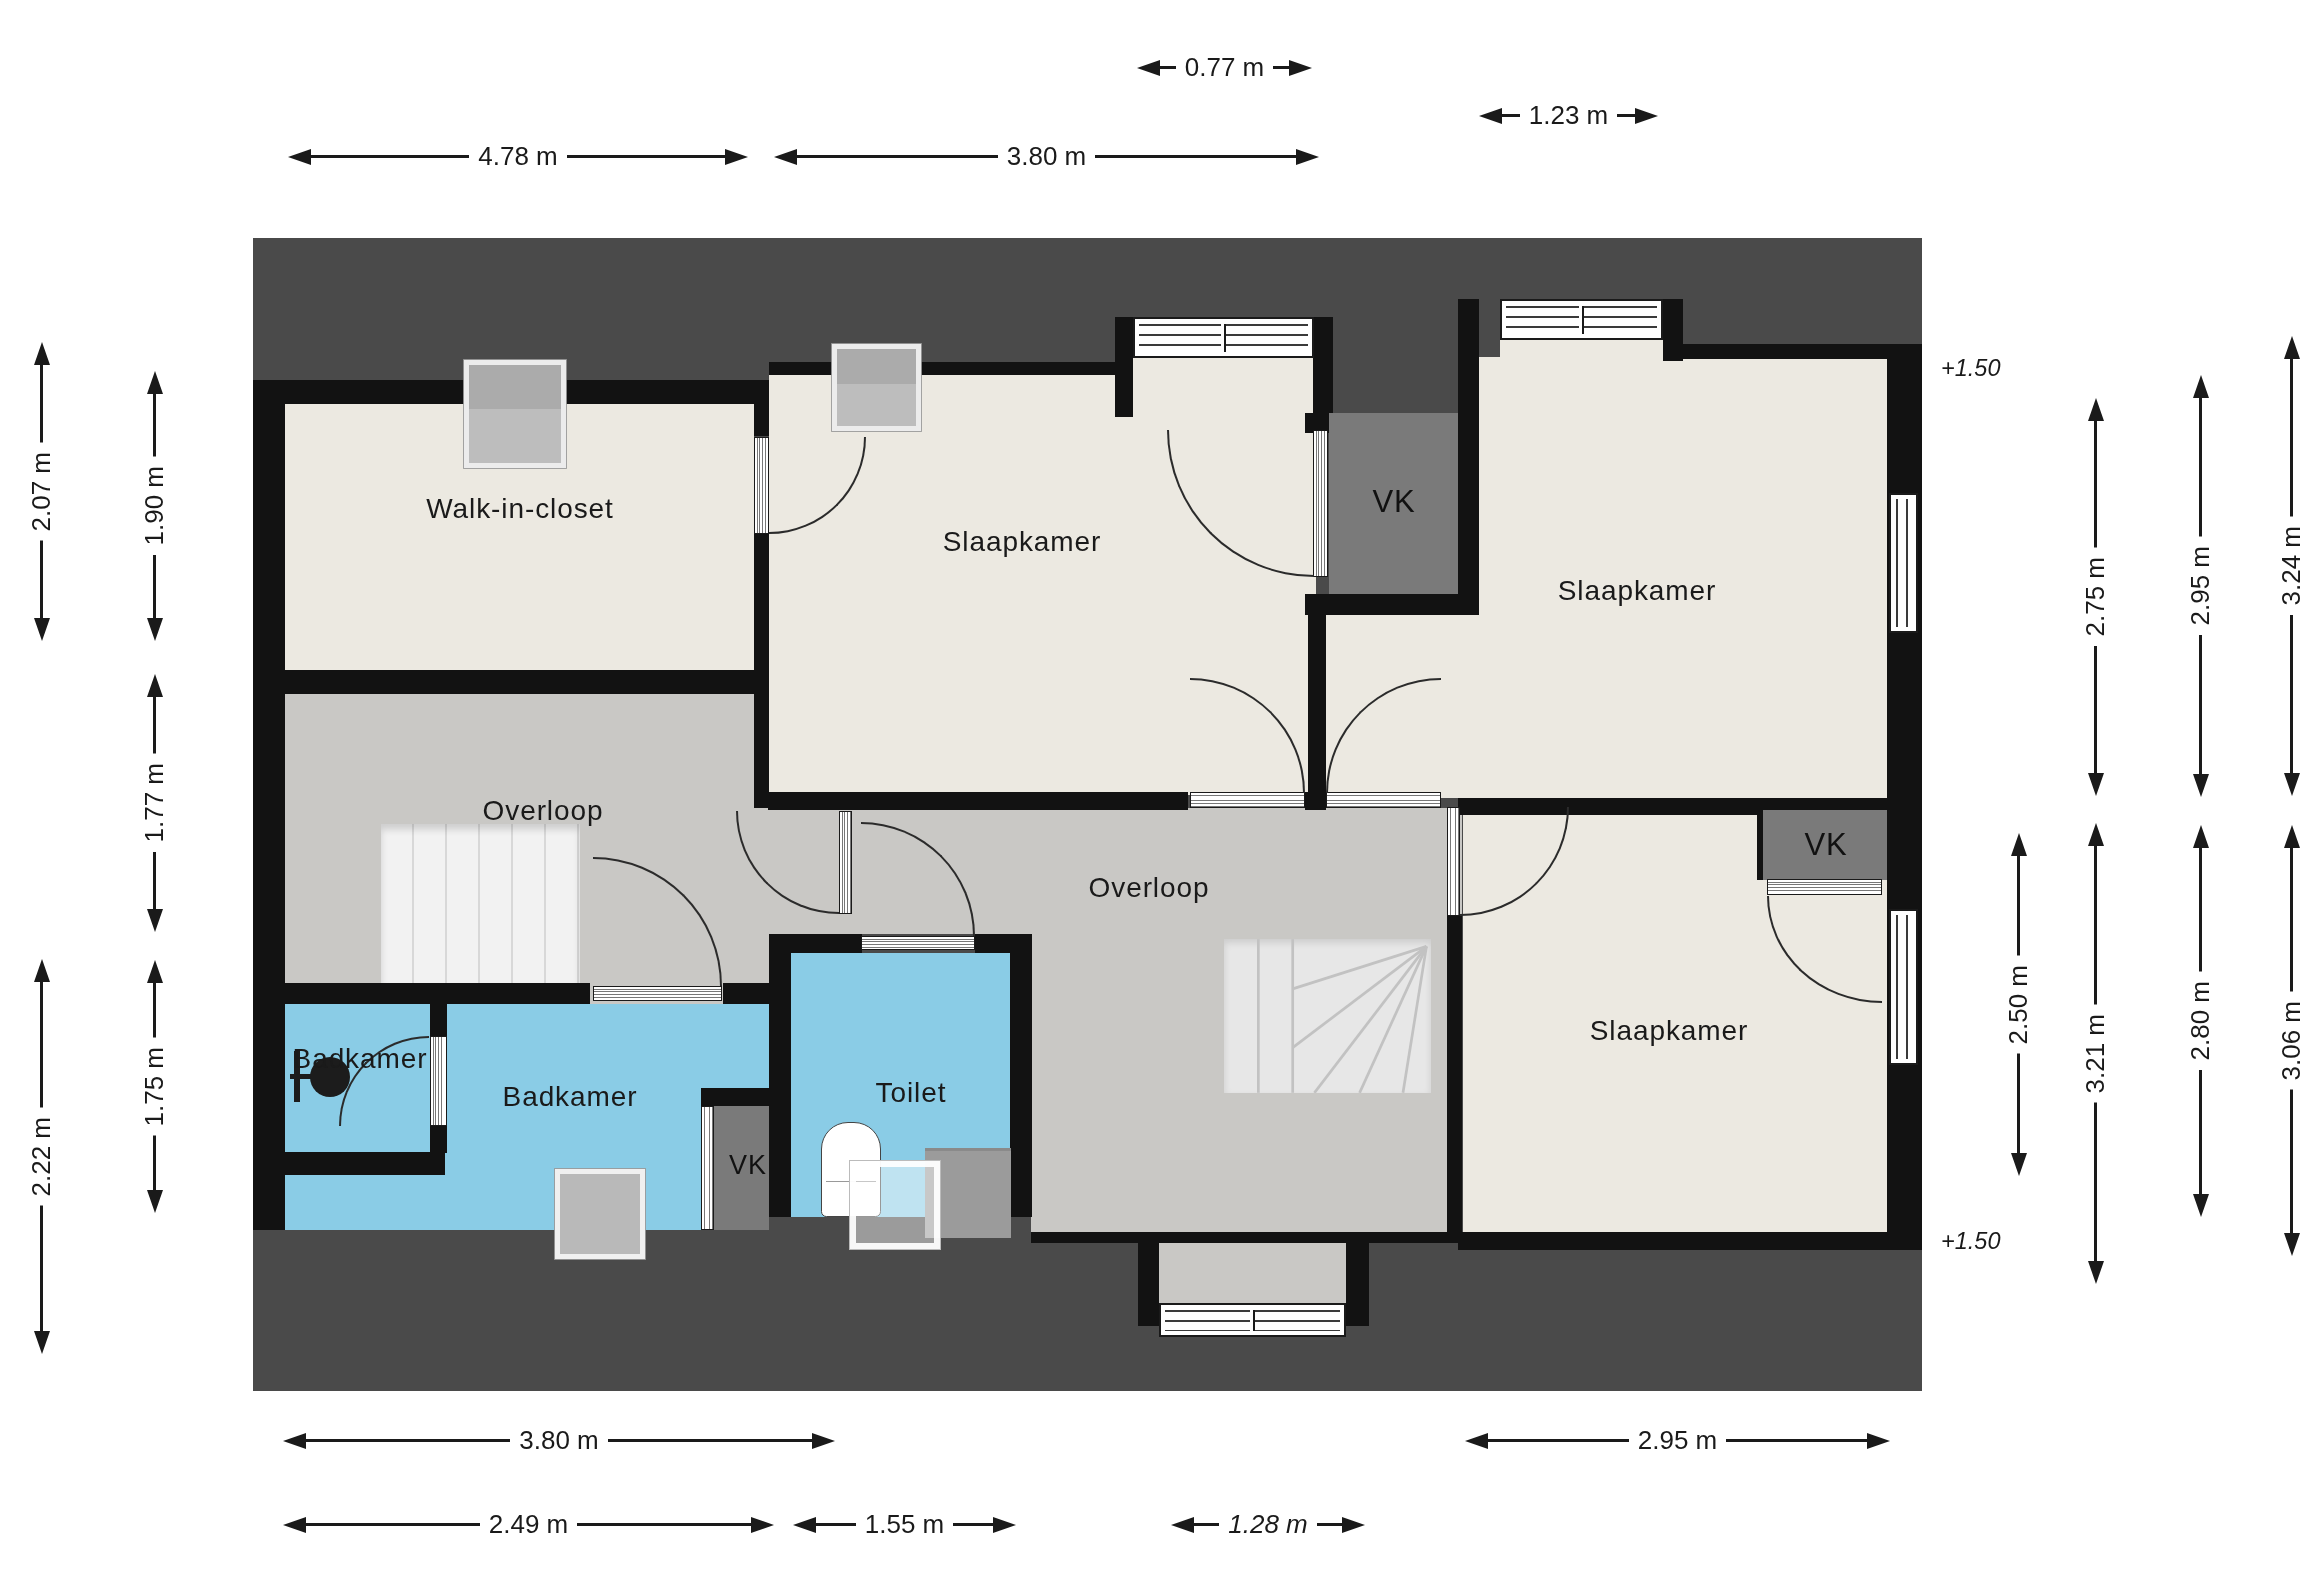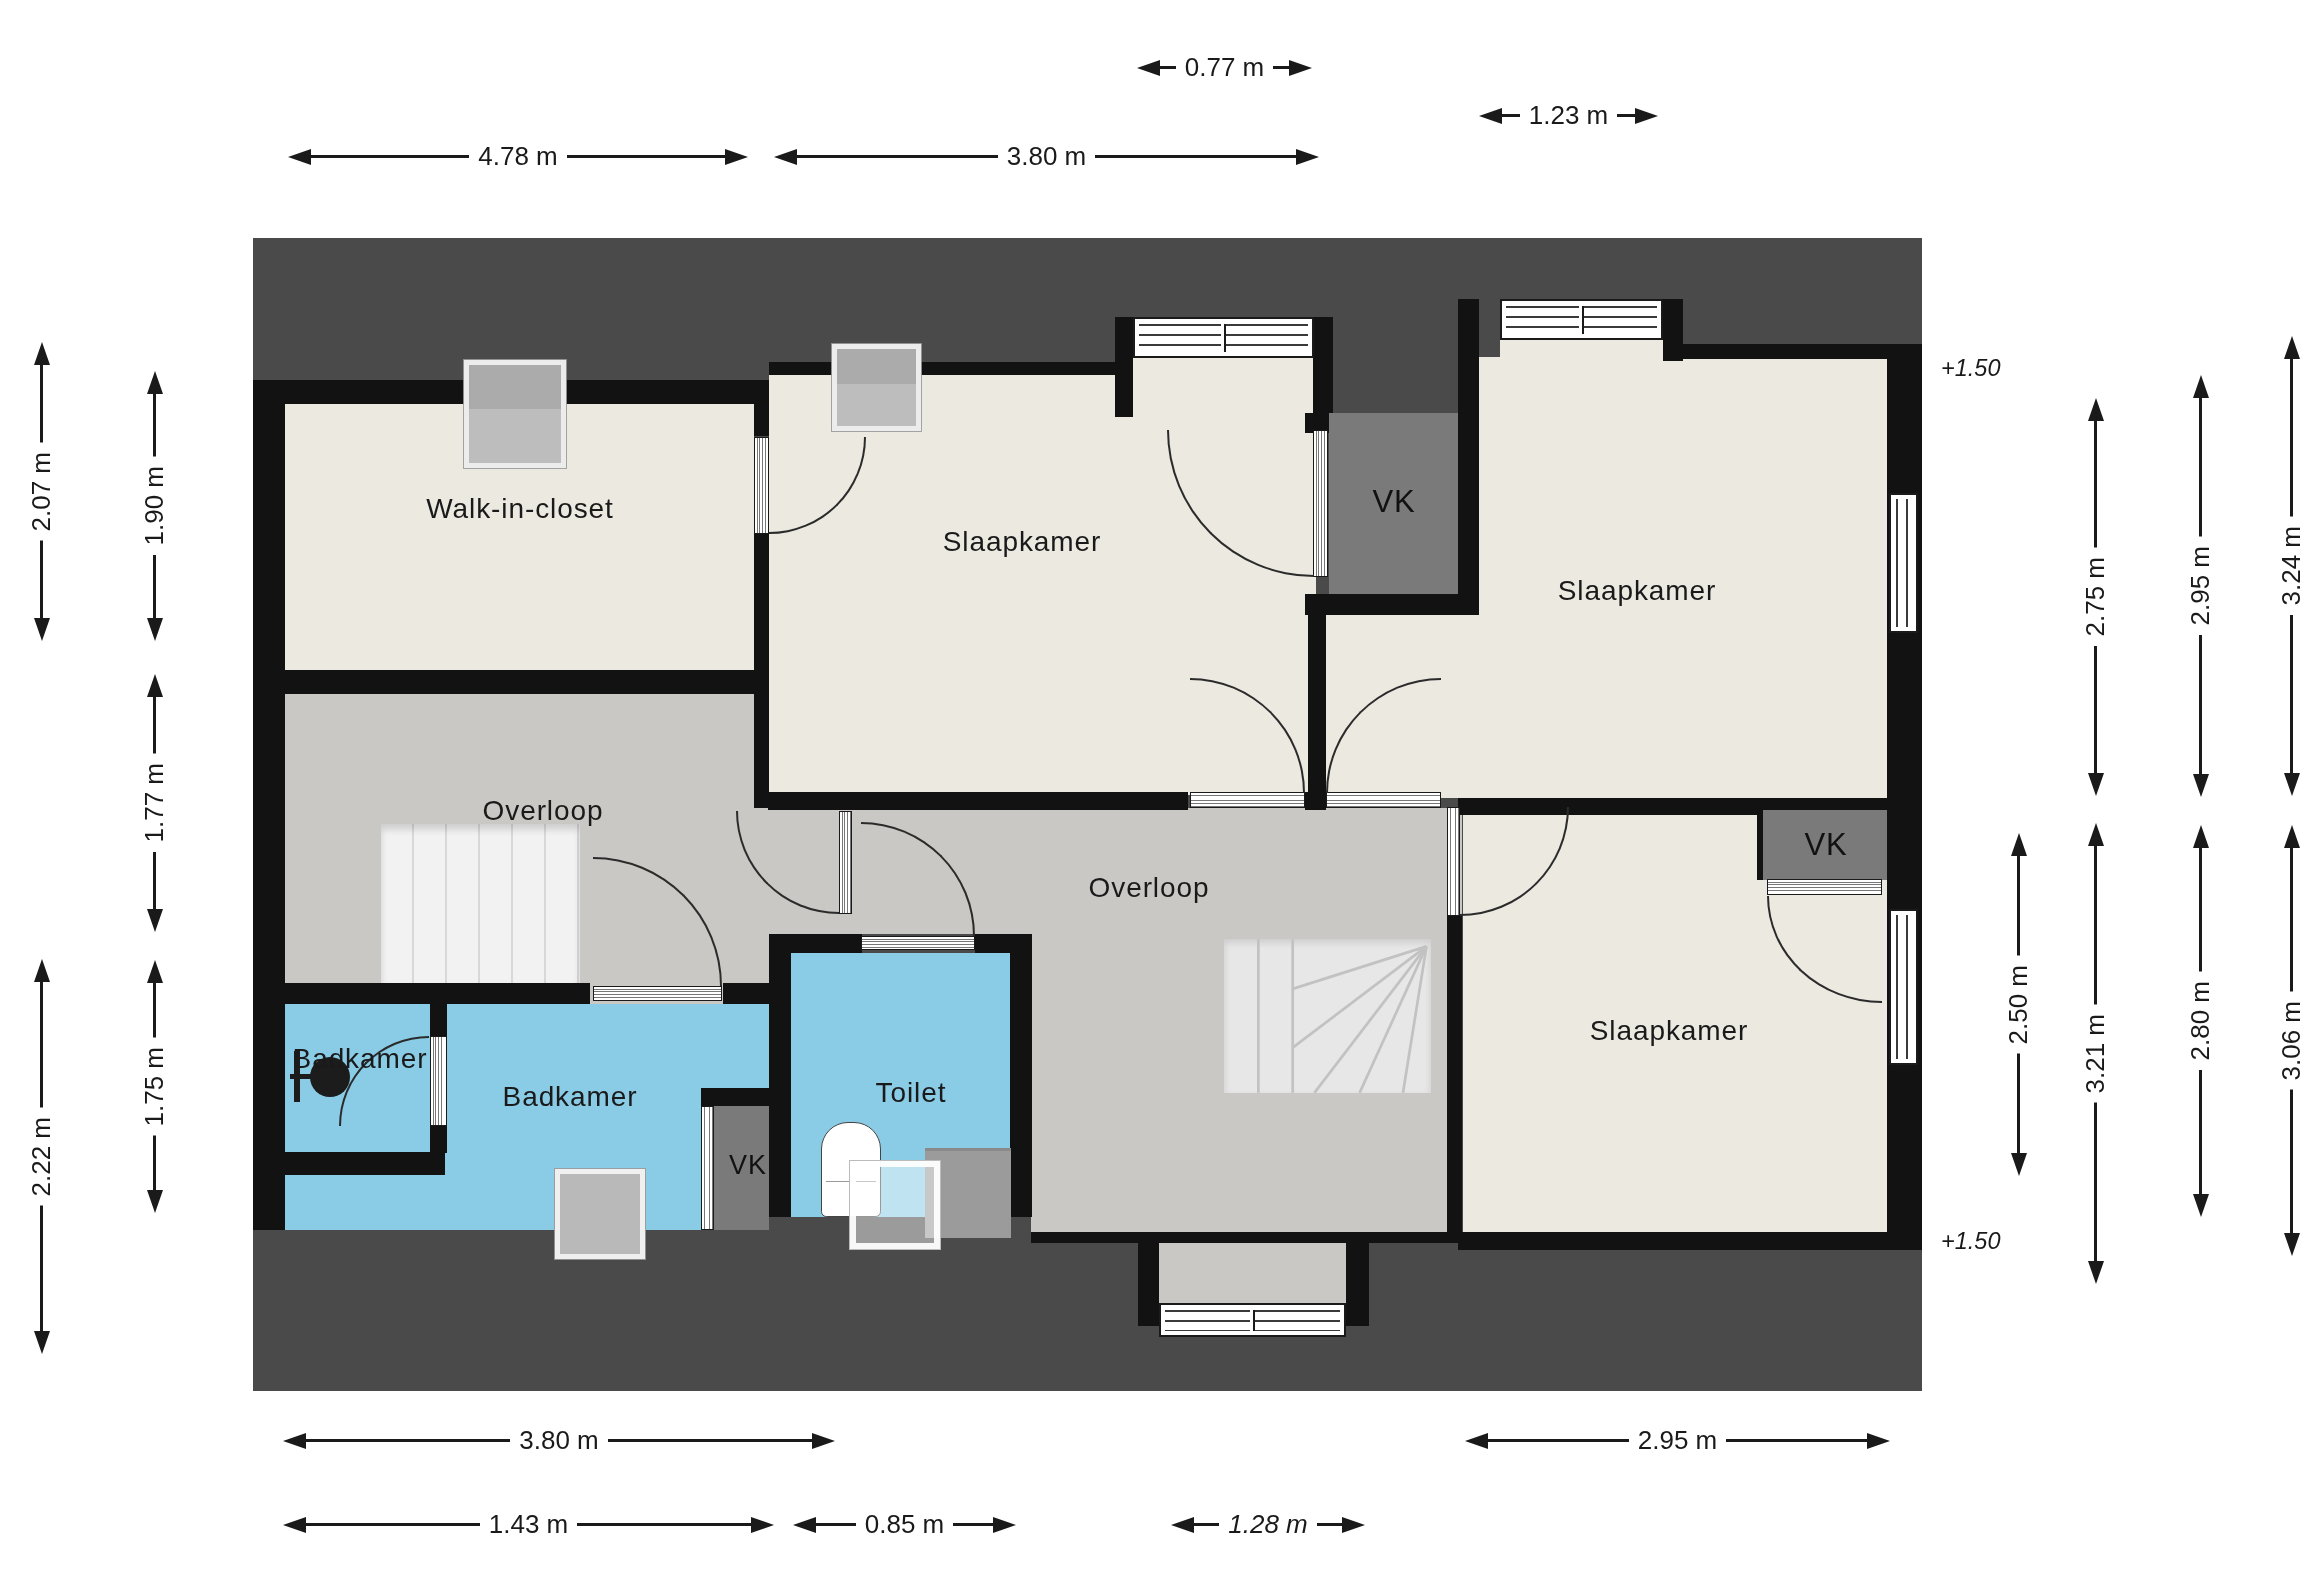--- a/index.html
+++ b/index.html
@@ -331,28 +331,28 @@
   <div class="dim-h" style="left:1465px;top:1427px;width:425px;">
     <i class="ah al"></i>
       <span class="dl"></span>
       <span class="dt">2.95 m</span>
       <span class="dl"></span>
       <i class="ah ar"></i>
   </div>
   <div class="dim-h" style="left:283px;top:1511px;width:491px;">
     <i class="ah al"></i>
       <span class="dl"></span>
-      <span class="dt">1.43 m</span>
+      <span class="dt">2.49 m</span>
       <span class="dl"></span>
       <i class="ah ar"></i>
   </div>
   <div class="dim-h" style="left:793px;top:1511px;width:223px;">
     <i class="ah al"></i>
       <span class="dl"></span>
-      <span class="dt">0.85 m</span>
+      <span class="dt">1.55 m</span>
       <span class="dl"></span>
       <i class="ah ar"></i>
   </div>
   <div class="dim-h" style="left:1171px;top:1511px;width:194px;font-style:italic;">
     <i class="ah al"></i>
       <span class="dl"></span>
       <span class="dt">1.28 m</span>
       <span class="dl"></span>
       <i class="ah ar"></i>
   </div>

